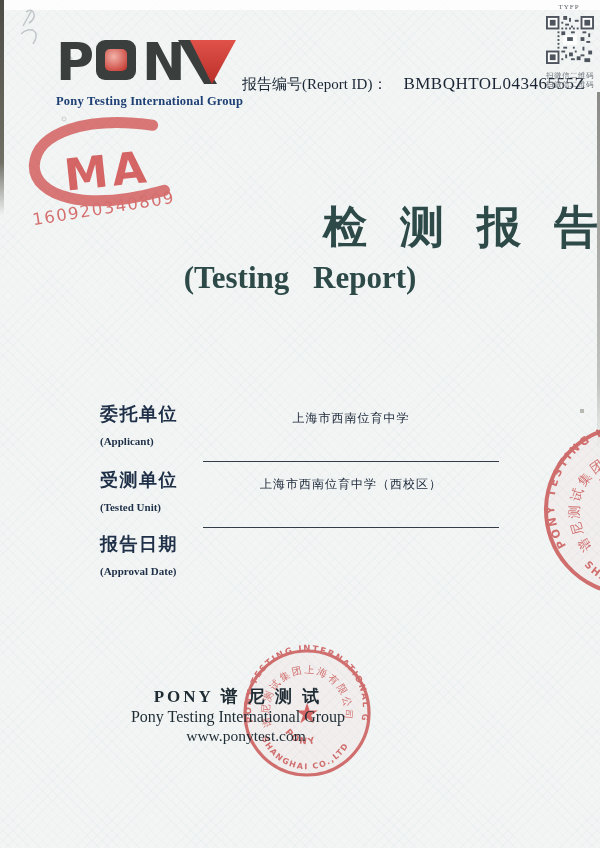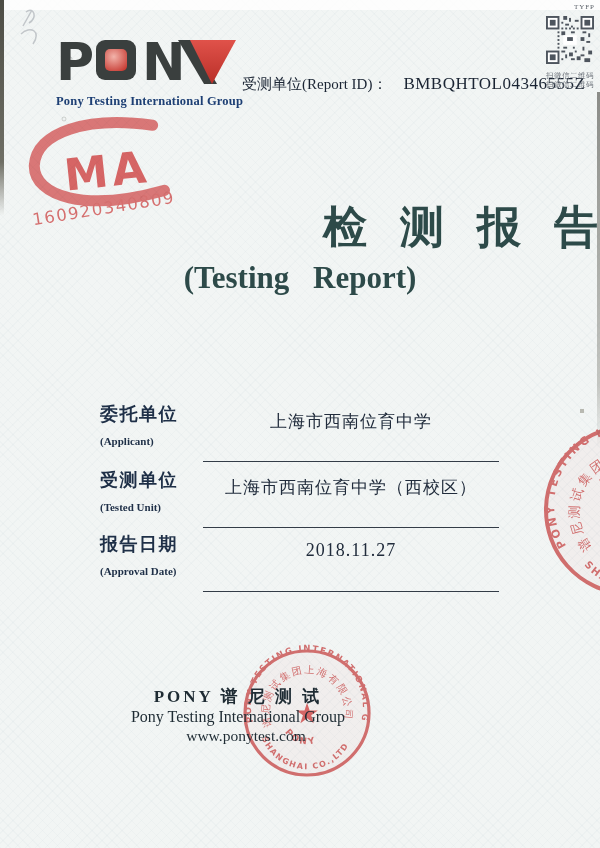--- a/index.html
+++ b/index.html
@@ -28,42 +28,42 @@
   .logo-block{position:absolute;left:56px;top:34px;width:182px;}
   .logo-sub{margin-top:4px;text-align:center;font-size:12.5px;font-weight:bold;
     color:var(--navy,#1d3f74);letter-spacing:.2px;white-space:nowrap;}
 
   
   .report-row{position:absolute;left:242px;top:74px;font-size:15px;color:#1a2433;white-space:nowrap;}
   .report-row .rid{font-size:17px;margin-left:16px;letter-spacing:.5px;font-weight:500;}
 
   
   .qr-block{position:absolute;left:543px;top:3px;width:54px;text-align:center;}
-  .tyfp{font-size:7px;color:#5a6068;letter-spacing:1px;text-align:right;padding-right:2px;}
+  .tyfp{font-size:7px;color:#5a6068;letter-spacing:1px;padding-right:2px;}
   .qr-cap{font-size:7.5px;line-height:9px;color:#6a7078;letter-spacing:.5px;white-space:nowrap;}
   .qr-svg{margin:4px 0 2px 0;display:inline-block;}
 
   
   .cma{position:absolute;left:22px;top:112px;transform:rotate(-6deg);opacity:.92;mix-blend-mode:multiply;}
 
   
   .title-zh{position:absolute;left:0;top:198px;width:600px;text-align:right;
     font-size:44px;font-weight:bold;color:var(--title,#2d4a49);
     letter-spacing:2px;word-spacing:18px;}
   .title-en{position:absolute;left:0;top:260px;width:600px;text-align:center;
     font-size:31px;font-weight:bold;color:var(--title,#2d4a49);word-spacing:16px;}
 
   
   .field-row{position:absolute;left:0;width:600px;height:60px;}
   .field-label{position:absolute;left:100px;top:0;width:110px;}
   .label-zh{font-size:18px;font-weight:600;color:#1e2f47;letter-spacing:1.5px;white-space:nowrap;}
   .label-en{font-size:11px;font-weight:bold;color:#1e2f47;margin-top:9px;white-space:nowrap;}
   .field-value-wrap{position:absolute;left:203px;top:0;width:296px;height:100%;}
   .field-value{position:absolute;left:0;top:8px;width:100%;text-align:center;
-    font-size:17px;font-weight:500;color:#212c3c;letter-spacing:1px;white-space:nowrap;}
+    font-size:12px;font-weight:500;color:#212c3c;letter-spacing:1px;white-space:nowrap;}
   .field-underline{position:absolute;left:0;bottom:0;width:100%;height:0;
     border-bottom:1.5px solid #333c47;}
 
   
   .stamp{position:absolute;mix-blend-mode:multiply;opacity:.88;}
   .stamp-right{left:520px;top:400px;}
   .stamp-bottom{left:222px;top:628px;}
 
   
   .footer{position:absolute;left:0;top:686px;width:476px;text-align:center;color:#1e2b33;z-index:3;}
@@ -102,21 +102,21 @@
     <rect x="40" y="6" width="40" height="40" rx="9" fill="#3a3f3e"></rect>
     <rect x="49" y="15" width="22" height="22" rx="5" fill="url(#redg)"></rect>
     <text x="86" y="46" font-family="DejaVu Sans, sans-serif" font-weight="bold" font-size="52" fill="#3a3f3e">N</text>
     <polygon points="122,6 135,6 161,50 148,50" fill="#3a3f3e"></polygon>
     <polygon points="134,6 180,6 156,50" fill="url(#redy)"></polygon>
   </svg>
   <div class="logo-sub">Pony Testing International Group</div>
 </header>
 
 <div class="report-row">
-  <span>受测单位(Report ID)：</span><span class="rid">BMBQHTOL04346555Z</span>
+  <span>报告编号(Report ID)：</span><span class="rid">BMBQHTOL04346555Z</span>
 </div>
 
 <div class="qr-block">
   <div class="tyfp">TYFP</div>
   <svg class="qr-svg" width="48" height="50" viewBox="0 0 25 25">
     <g fill="#4e555e">
       <rect x="0" y="0" width="7" height="7"></rect>
         <rect x="18" y="0" width="7" height="7"></rect>
         <rect x="0" y="18" width="7" height="7"></rect>
       <rect x="9" y="0" width="2" height="2"></rect>
@@ -202,24 +202,20 @@
     <div class="field-value-wrap">
       <div class="field-value">上海市西南位育中学（西校区）</div>
       <div class="field-underline"></div>
     </div>
   </div>
   <div class="field-row" style="top:532px;">
     <div class="field-label">
       <div class="label-zh">报告日期</div>
       <div class="label-en">(Approval Date)</div>
     </div>
-    <div class="field-value-wrap">
-      <div class="field-value" style="font-size:18px;">2018.11.27</div>
-      <div class="field-underline"></div>
-    </div>
   </div>
 </section>
 
 <svg class="stamp stamp-right" width="220" height="220" viewBox="0 0 220 220" style="transform:rotate(-20deg);">
   <defs>
     <path id="rsTop" d="M 38,122 A 74,74 0 1 1 182,122" fill="none"></path>
     <path id="rsBot" d="M 48,146 A 66,66 0 0 0 172,146" fill="none"></path>
     <path id="rsZh" d="M 62,132 A 52,52 0 1 1 158,132" fill="none"></path>
   </defs>
   <circle cx="110" cy="110" r="84" fill="rgba(235,140,140,0.06)" stroke="#d96060" stroke-width="4"></circle>

